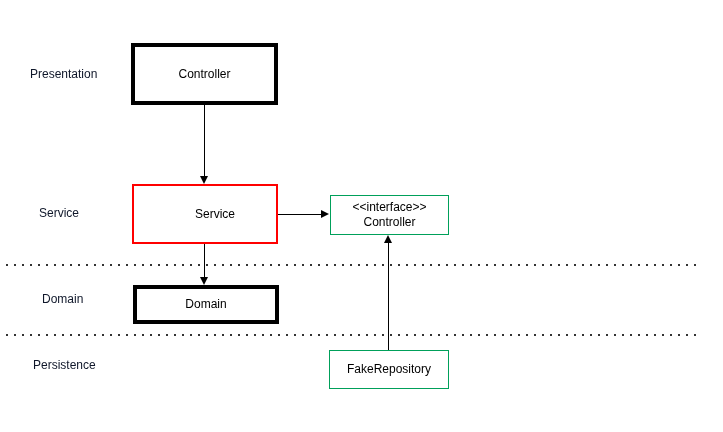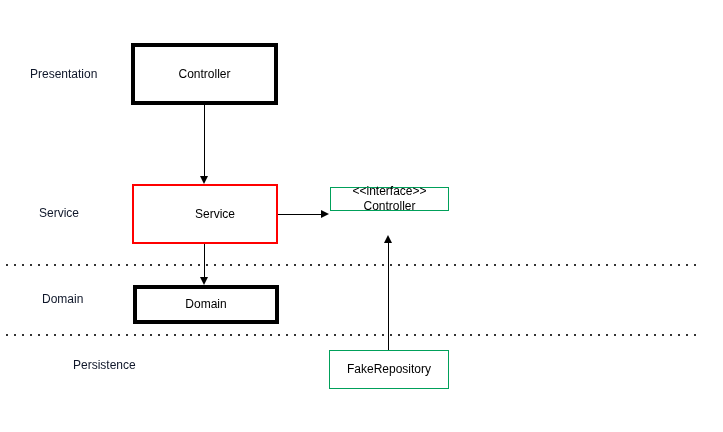--- a/index.html
+++ b/index.html
@@ -17,39 +17,39 @@
   .layer-label {
     position: absolute;
     font-size: 12px;
     line-height: 14px;
     color: #0f172a;
     white-space: nowrap;
   }
   .lbl-presentation { left: 30px; top: 67px; }
   .lbl-business     { left: 39px; top: 206px; }
   .lbl-domain       { left: 42px; top: 292px; }
-  .lbl-persistence  { left: 33px; top: 358px; margin-left: 40px; }
+  .lbl-persistence  { left: 33px; top: 358px; }
 
   
   .node {
     position: absolute;
     box-sizing: border-box;
     background: #ffffff;
     border: 4px solid #3b82f6;
     display: flex;
     flex-direction: column;
     align-items: center;
     justify-content: center;
     font-size: 12px;
     line-height: 15px;
     text-align: center;
   }
   .node-controller { left: 131px; top: 43px;  width: 147px; height: 62px; }
   .node-service    { left: 132px; top: 184px; width: 146px; height: 60px; border-width: 2px; padding-left: 20px; }
-  .node-repository { left: 330px; top: 187px; width: 119px; height: 24px; border-width: 1.5px; }
+  .node-repository { left: 330px; top: 195px; width: 119px; height: 40px; border-width: 1.5px; }
   .node-domain     { left: 133px; top: 285px; width: 146px; height: 39px; }
   .node-fakerepo   { left: 329px; top: 350px; width: 120px; height: 39px; border-width: 1.5px; }
 
   
   .separator {
     position: absolute;
     left: 6px;
     width: 694px;
     height: 2px;
     background: repeating-linear-gradient(to right, #333333 0 2px, transparent 2px 8px);

